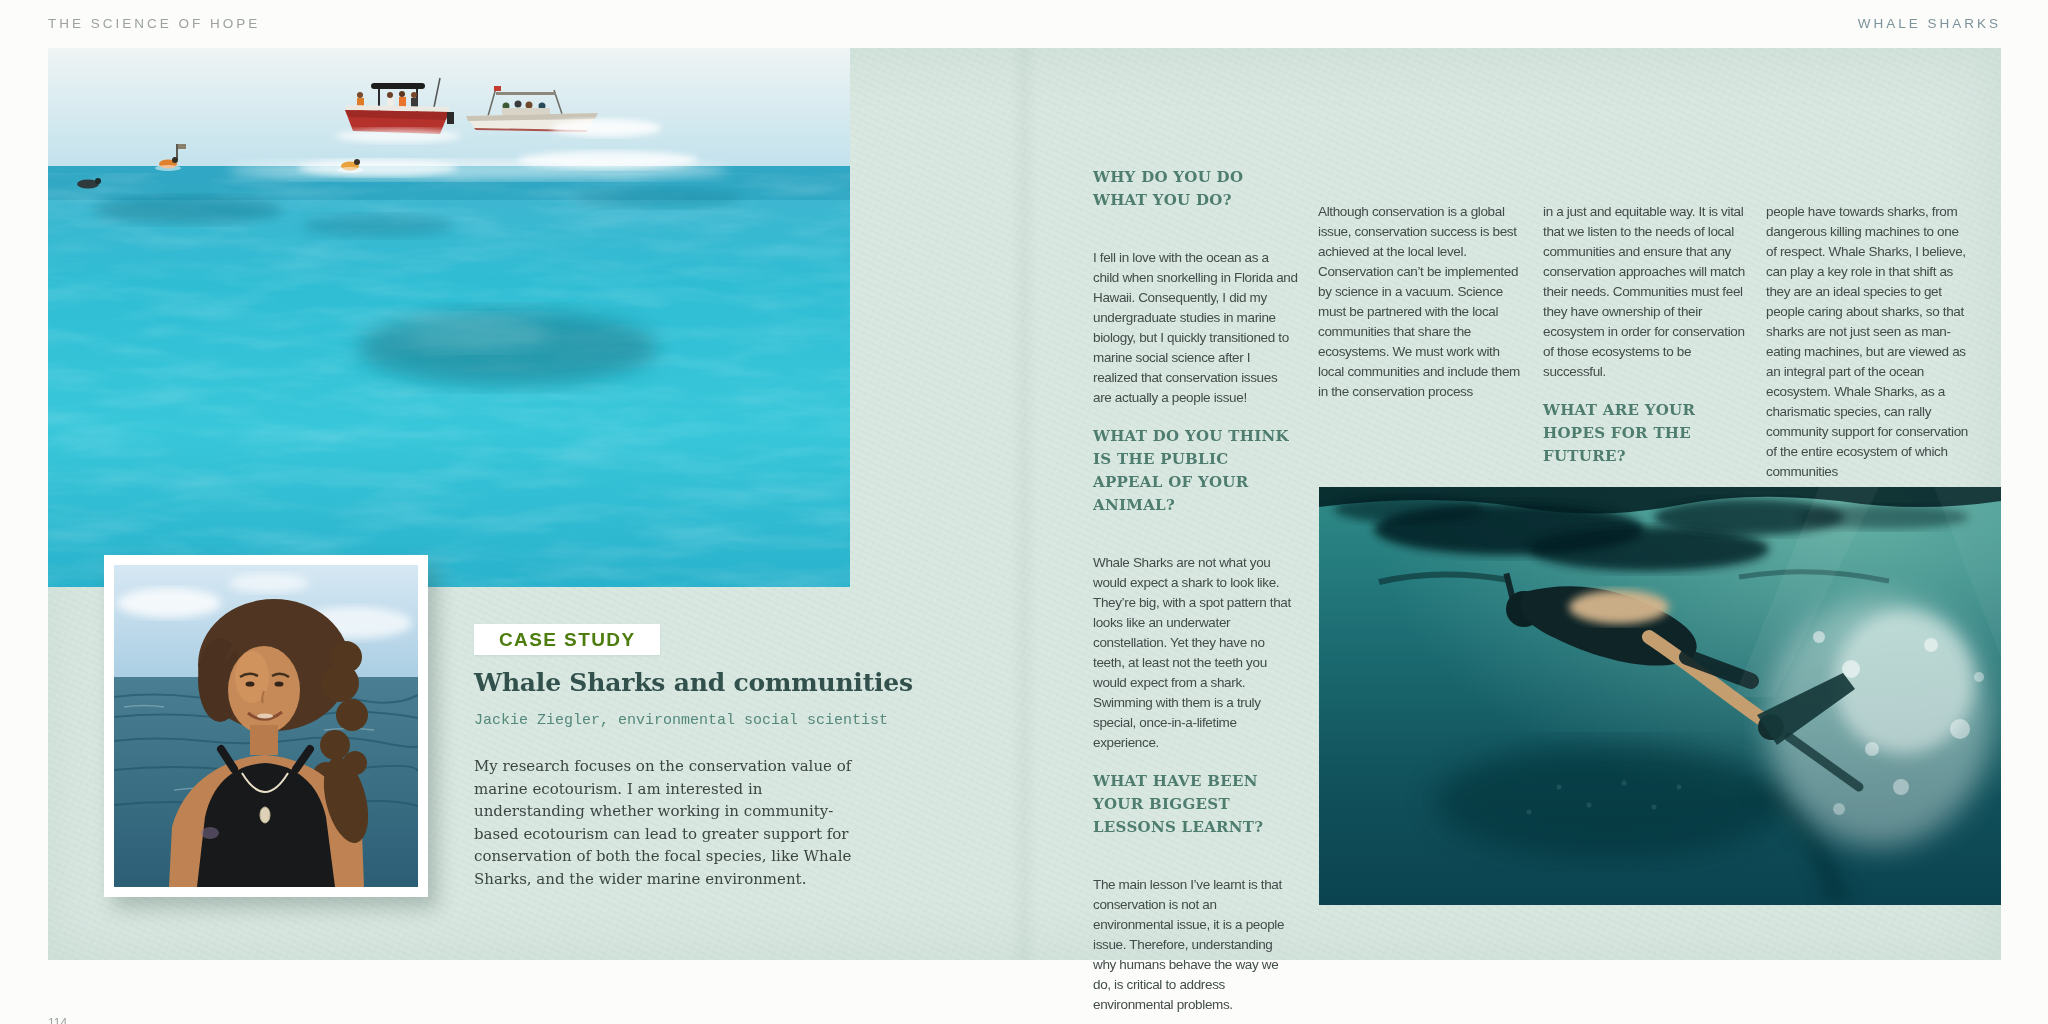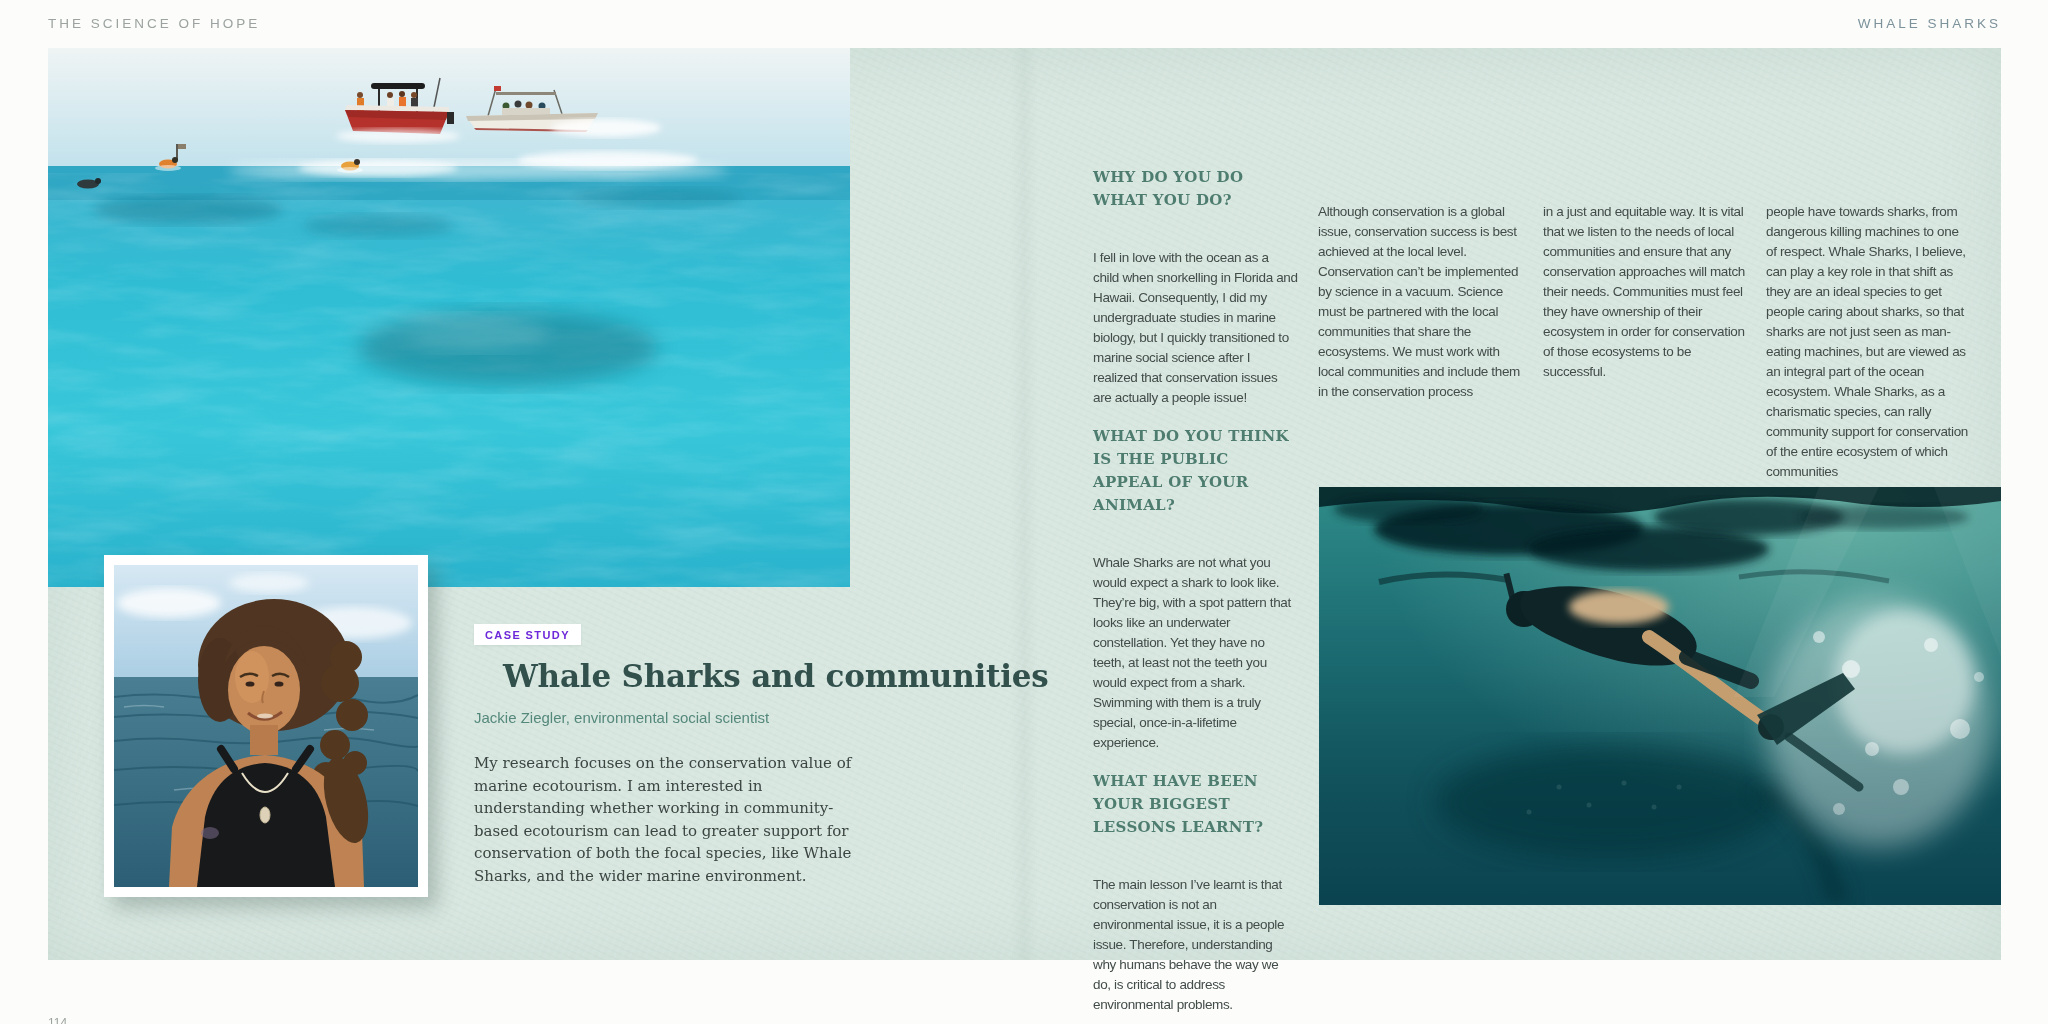--- a/index.html
+++ b/index.html
@@ -46,32 +46,32 @@
   .portrait-frame svg { display: block; width: 100%; height: 100%; }
   .underwater-photo {
     position: absolute; left: 1271px; top: 439px; width: 682px; height: 418px; overflow: hidden;
     z-index: 2;
   }
   .ocean-photo svg, .underwater-photo svg { display: block; width: 100%; height: 100%; }
 
   
   .case-block { position: absolute; left: 426px; top: 576px; width: 420px; z-index: 2; }
   .badge {
-    display: inline-block; background: #ffffff; color: #6d28d9;
-    font-size: 11px; font-weight: 700; letter-spacing: 1.4px;
-    padding: 5px 11px 4px; box-shadow: 0 1px 2px rgba(90,120,110,.12);
+    display: inline-block; background: #ffffff; color: #4d7c0f;
+    font-size: 19px; font-weight: 700; letter-spacing: 1.4px;
+    padding: 5px 25px 4px; box-shadow: 0 1px 2px rgba(90,120,110,.12);
   }
   .case-title {
     margin-top: 13px;
     font-family: "DejaVu Serif", serif; font-weight: 700;
-    font-size: 31px; color: #32504c; letter-spacing: -0.2px; white-space: nowrap; margin-left: 29px;
+    font-size: 25px; color: #32504c; letter-spacing: -0.2px; white-space: nowrap;
   }
   .case-byline {
     margin-top: 15px;
-    font-family: Liberation Sans, sans-serif; font-size: 15px; color: #54887b;
+    font-family: Liberation Mono, monospace; font-size: 15px; color: #54887b;
   }
   .case-intro {
     margin-top: 26px; width: 404px;
     font-family: "DejaVu Serif", serif; font-size: 15px; line-height: 22.5px; color: #3b4542;
   }
 
   
   .qa-col { position: absolute; top: 118px; width: 205px; }
   .col-1 { left: 1045px; }
   .col-2 { left: 1270px; }
@@ -287,20 +287,24 @@
   </div>
 
   <div class="qa-col col-2">
     <section>
       <p class="qa-p">Although conservation is a global issue, conservation success is best achieved at the local level. Conservation can’t be implemented by science in a vacuum. Science must be partnered with the local communities that share the ecosystems. We must work with local communities and include them in the conservation process</p>
     </section>
   </div>
 
   <div class="qa-col col-3">
     <p class="qa-p">in a just and equitable way. It is vital that we listen to the needs of local communities and ensure that any conservation approaches will match their needs. Communities must feel they have ownership of their ecosystem in order for conservation of those ecosystems to be successful.</p>
+    <section>
+      <h3 class="qa-h">WHAT ARE YOUR HOPES FOR THE FUTURE?</h3>
+      <p class="qa-p">My hope for the future is that we can shift the perceptions</p>
+    </section>
   </div>
 
   <div class="qa-col col-4">
     <p class="qa-p">people have towards sharks, from dangerous killing machines to one of respect. Whale Sharks, I believe, can play a key role in that shift as they are an ideal species to get people caring about sharks, so that sharks are not just seen as man-eating machines, but are viewed as an integral part of the ocean ecosystem. Whale Sharks, as a charismatic species, can rally community support for conservation of the entire ecosystem of which communities</p>
   </div>
 
   <div class="underwater-photo">
     <svg viewBox="0 0 682 418" preserveAspectRatio="none" aria-hidden="true">
       <defs>
         <linearGradient id="uwG" x1="0" y1="0" x2="0" y2="1">

